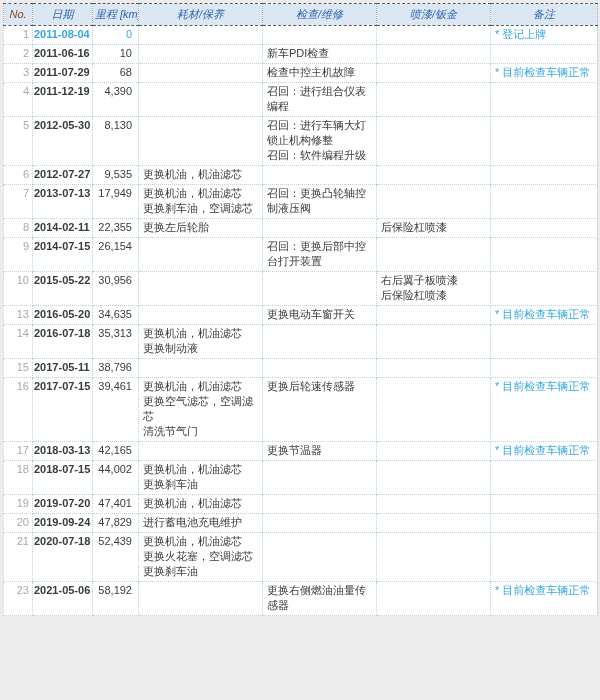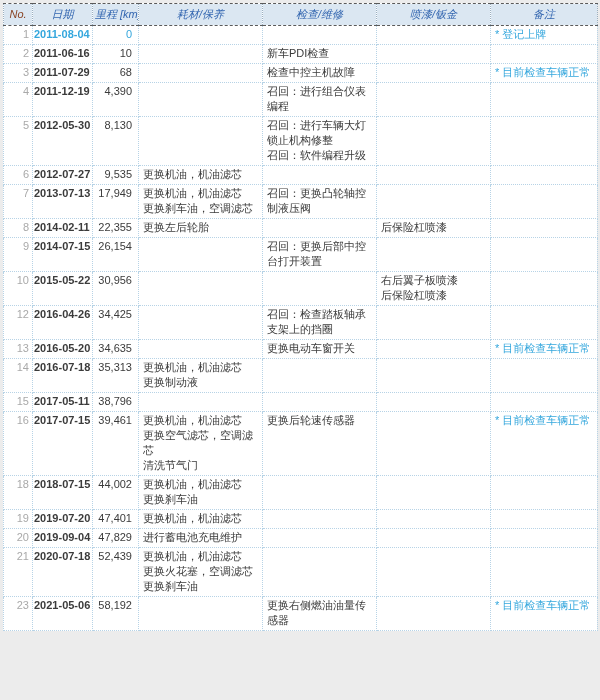--- a/index.html
+++ b/index.html
@@ -164,29 +164,20 @@
     <td class="no">10</td>
     <td class="date">2015-05-22</td>
     <td class="mileage">30,956</td>
     <td class="consumables"></td>
     <td class="inspection"></td>
     <td class="paint">右后翼子板喷漆
 后保险杠喷漆</td>
     <td class="remark"></td>
   </tr>
         <tr>
-    <td class="no">12</td>
-    <td class="date">2016-04-26</td>
-    <td class="mileage">34,425</td>
-    <td class="consumables"></td>
-    <td class="inspection">召回：检查踏板轴承支架上的挡圈</td>
-    <td class="paint"></td>
-    <td class="remark"></td>
-  </tr>
-        <tr>
     <td class="no">13</td>
     <td class="date">2016-05-20</td>
     <td class="mileage">34,635</td>
     <td class="consumables"></td>
     <td class="inspection">更换电动车窗开关</td>
     <td class="paint"></td>
     <td class="remark">* 目前检查车辆正常</td>
   </tr>
         <tr>
     <td class="no">14</td>
@@ -208,20 +199,29 @@
     <td class="remark"></td>
   </tr>
         <tr>
     <td class="no">16</td>
     <td class="date">2017-07-15</td>
     <td class="mileage">39,461</td>
     <td class="consumables">更换机油，机油滤芯
 更换空气滤芯，空调滤芯
 清洗节气门</td>
     <td class="inspection">更换后轮速传感器</td>
+    <td class="paint"></td>
+    <td class="remark">* 目前检查车辆正常</td>
+  </tr>
+        <tr>
+    <td class="no">17</td>
+    <td class="date">2018-03-13</td>
+    <td class="mileage">42,165</td>
+    <td class="consumables"></td>
+    <td class="inspection">更换节温器</td>
     <td class="paint"></td>
     <td class="remark">* 目前检查车辆正常</td>
   </tr>
         <tr>
     <td class="no">18</td>
     <td class="date">2018-07-15</td>
     <td class="mileage">44,002</td>
     <td class="consumables">更换机油，机油滤芯
 更换刹车油</td>
     <td class="inspection"></td>
@@ -232,21 +232,21 @@
     <td class="no">19</td>
     <td class="date">2019-07-20</td>
     <td class="mileage">47,401</td>
     <td class="consumables">更换机油，机油滤芯</td>
     <td class="inspection"></td>
     <td class="paint"></td>
     <td class="remark"></td>
   </tr>
         <tr>
     <td class="no">20</td>
-    <td class="date">2019-09-04</td>
+    <td class="date">2019-09-24</td>
     <td class="mileage">47,829</td>
     <td class="consumables">进行蓄电池充电维护</td>
     <td class="inspection"></td>
     <td class="paint"></td>
     <td class="remark"></td>
   </tr>
         <tr>
     <td class="no">21</td>
     <td class="date">2020-07-18</td>
     <td class="mileage">52,439</td>

